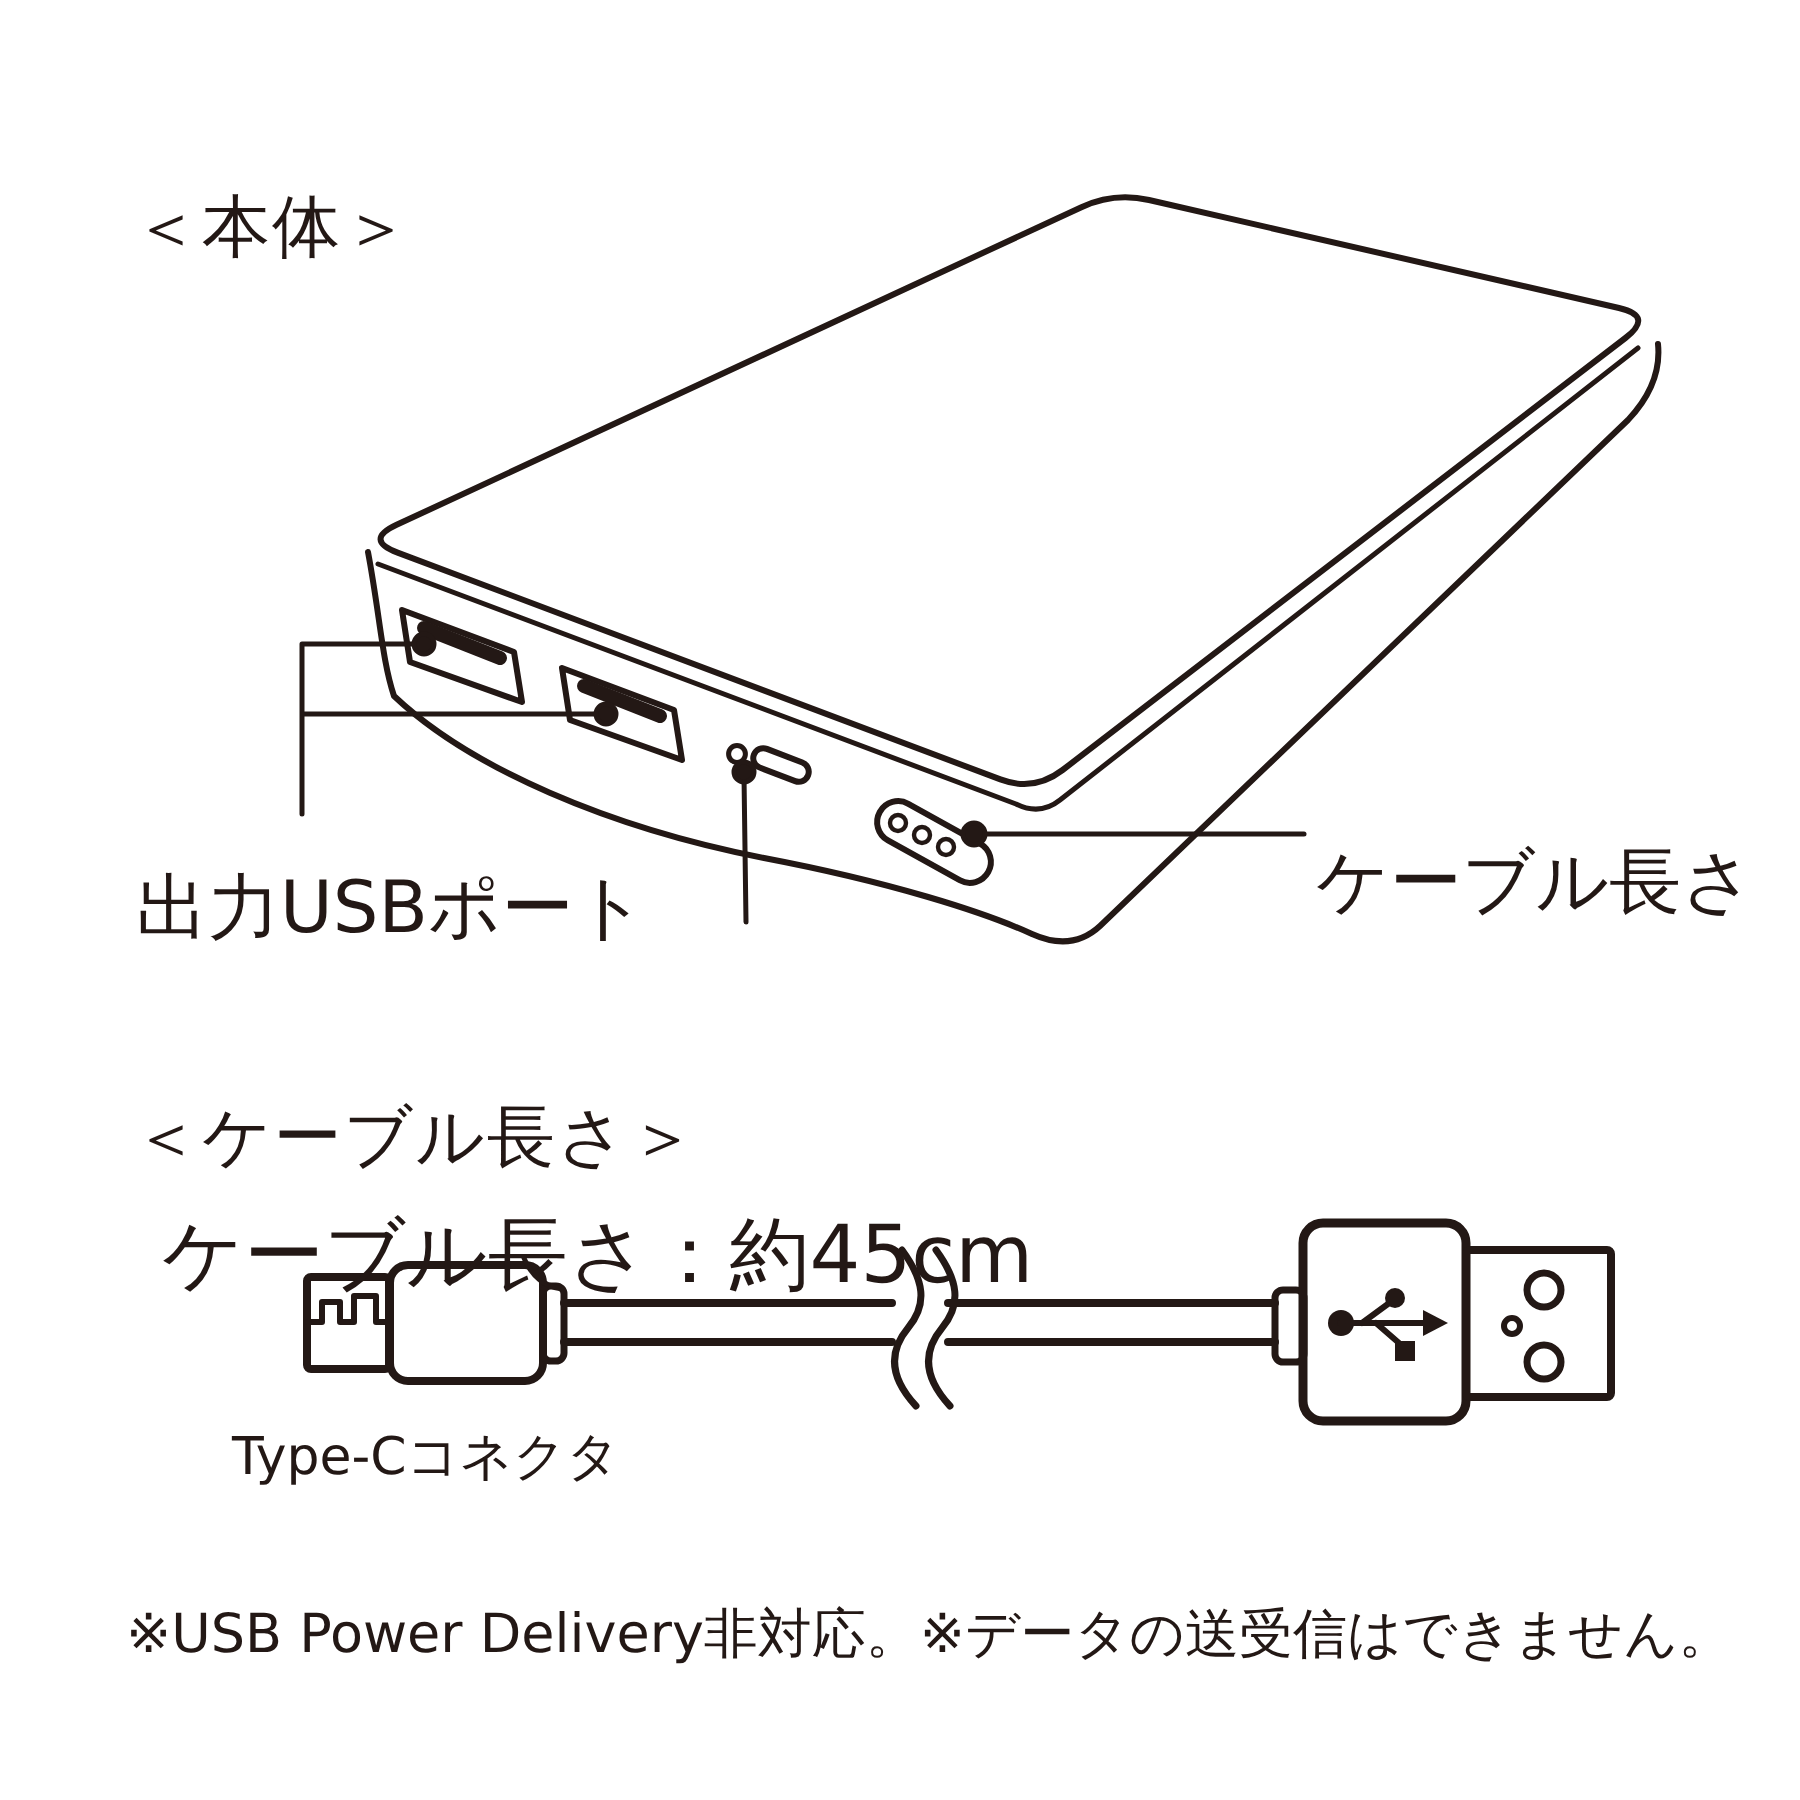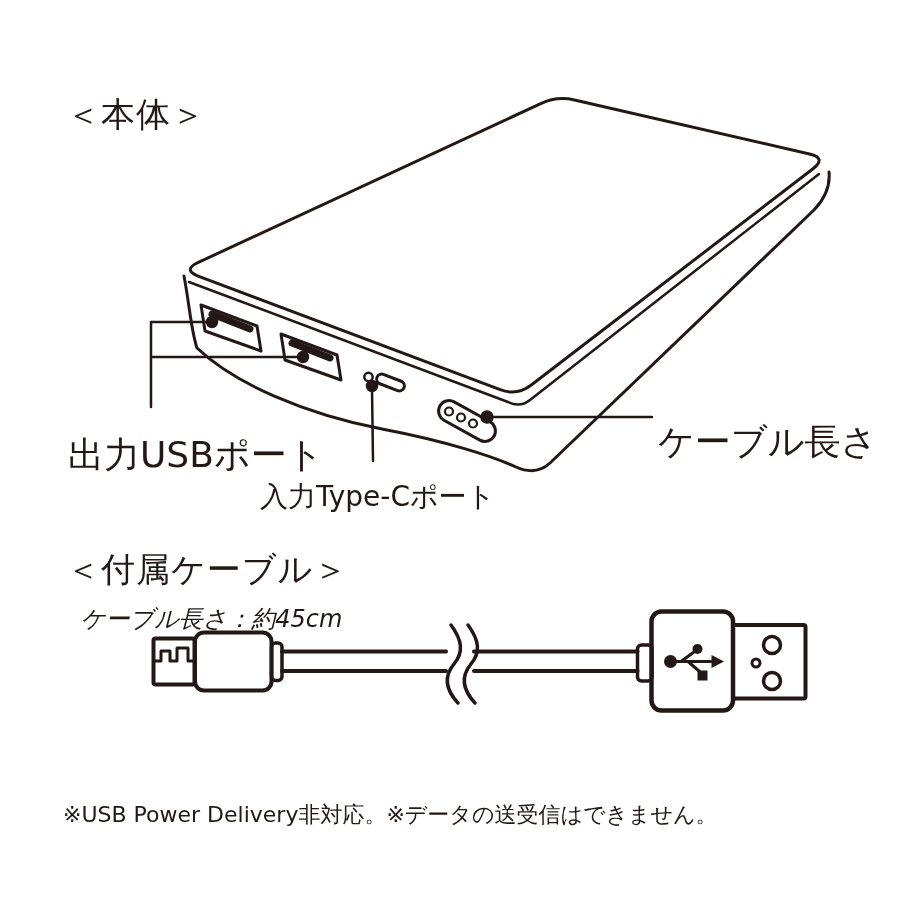--- a/index.html
+++ b/index.html
@@ -7,22 +7,22 @@
     position:relative;width:900px;height:900px;background:#ffffff;
     font-family:"DejaVu Sans","Liberation Sans",sans-serif;
     color:#231815;overflow:hidden;
   }
   .art{position:absolute;left:0;top:0;width:900px;height:900px;}
   .txt{position:absolute;white-space:nowrap;line-height:1.1;font-weight:500;color:#231815;margin-top:20px;}
   .t-title{font-size:34px;letter-spacing:1px;}
   .t-label27{font-size:36px;}
   .t-label28{font-size:28px;}
   .t-label26{font-size:26px;}
-  .t-len{font-size:24px;font-style:italic;}
-  .t-foot{font-size:22px;}
+  .t-len{font-size:40px;}
+  .t-foot{font-size:27px;}
 </style>
 </head>
 <body>
 
 <div class="canvas">
 
   <svg class="art" viewBox="0 0 900 900" stroke="#231815" fill="none" stroke-linecap="round" stroke-linejoin="round">
 
     <g stroke-width="3">
       <path fill="#ffffff" d="M 574.5,100 L 809.5,154 Q 827,158 812.7,169 L 531.3,385 Q 517,396 500.2,389.7
@@ -82,20 +82,20 @@
         <path fill="#231815" stroke="none" d="M 711.5,655 L 724,661.5 L 711.5,668 Z"></path>
         <circle cx="697.5" cy="649" r="5" fill="#231815" stroke="none"></circle>
         <rect x="697.5" y="670.5" width="10" height="10" fill="#231815" stroke="none"></rect>
       </g>
     </g>
   </svg>
 
   <div class="txt t-title" style="left:66px;top:76px">＜本体＞</div>
 
   <div class="txt t-label27" style="left:68px;top:415px">出力USBポート</div>
-  <div class="txt t-label28" style="left:260px;top:462px">入力Type-Cポート</div>
   <div class="txt t-label27" style="left:658px;top:402px">ケーブル長さ</div>
 
-  <div class="txt t-title" style="left:66px;top:531px">＜付属ケーブル＞</div>
+  <div class="txt t-title" style="left:66px;top:531px">＜ケーブル長さ＞</div>
   <div class="txt t-len" style="left:81px;top:586px">ケーブル長さ：約45cm</div>
+  <div class="txt t-label26" style="left:116px;top:695px">Type-Cコネクタ</div>
 
   <div class="txt t-foot" style="left:63px;top:783px">※USB Power Delivery非対応。※データの送受信はできません。</div>
 </div>
 
 </body></html>

